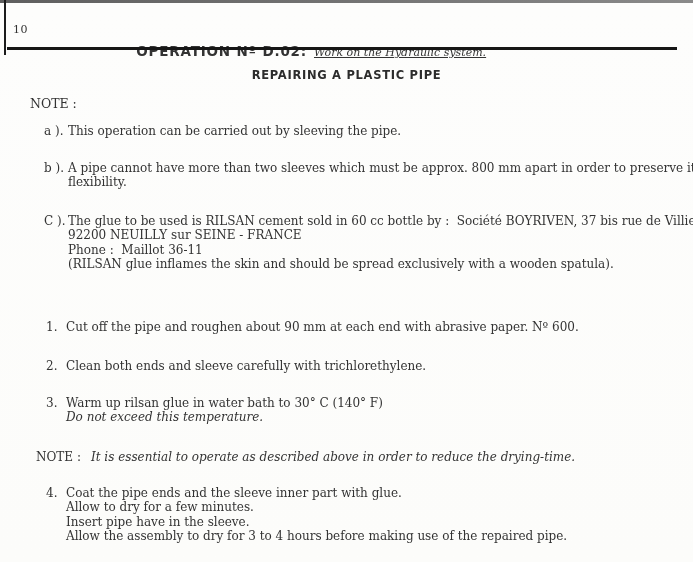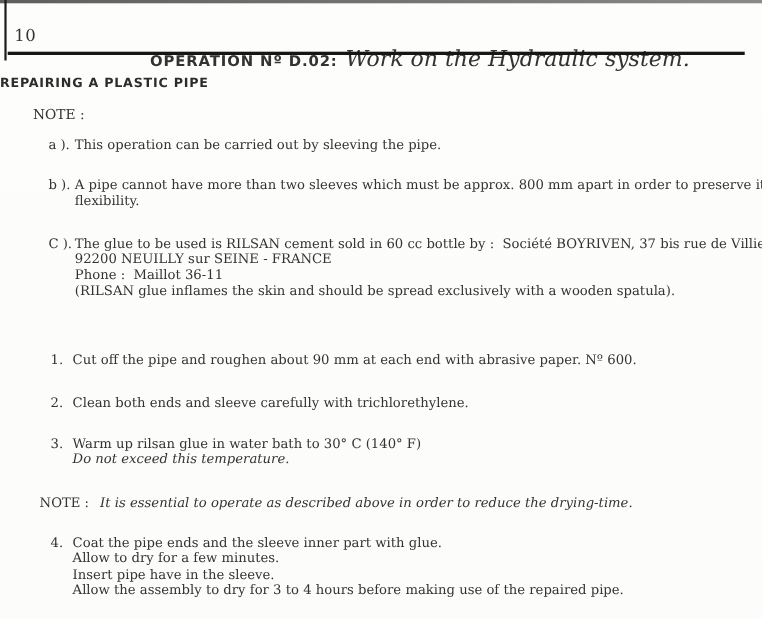--- a/index.html
+++ b/index.html
@@ -15,34 +15,35 @@
   .top-edge {
     position: absolute; top: 0; left: 0; right: 0; height: 3px;
     background: linear-gradient(90deg, #5f5f5f 0%, #757575 55%, #8a8a8a 100%);
   }
   .left-edge {
     position: absolute; top: 0; left: 4px; width: 2px; height: 55px;
     background: #1c1c1c;
   }
   .page-number {
     position: absolute; left: 13px; top: 23px;
-    font-size: 15px; letter-spacing: 0.5px;
+    font-size: 11px; letter-spacing: 0.5px;
   }
   .op-header { position: absolute; left: 116px; top: 22px; white-space: pre; }
   .op-bold {
     font-family: "DejaVu Sans", "Liberation Sans", sans-serif;
     font-weight: bold; font-size: 13.5px; letter-spacing: 0.8px; text-align: center;
   }
-  .op-italic { font-style: italic; font-size: 20px; margin-left: 7px; }
+  .op-italic { font-style: italic; font-size: 11px; margin-left: 7px; text-decoration: underline; }
   .header-rule {
     position: absolute; left: 7px; top: 47px; width: 670px; height: 3px;
     background: #161616;
   }
   .doc-title {
     position: absolute; top: 68px; left: 0; width: 100%;
+    text-align: center;
     font-family: "DejaVu Sans", "Liberation Sans", sans-serif;
     font-weight: bold; font-size: 11.5px; letter-spacing: 0.7px;
     color: #2c2c2c;
   }
   .para { position: absolute; font-size: 12px; line-height: 14.4px; }
   .flexrow { display: flex; align-items: flex-start; }
   .item-label { width: 24px; flex-shrink: 0; white-space: pre; }
   .step-num { width: 20px; flex-shrink: 0; white-space: pre; }
   .body-lines { }
   .line { white-space: pre; }

